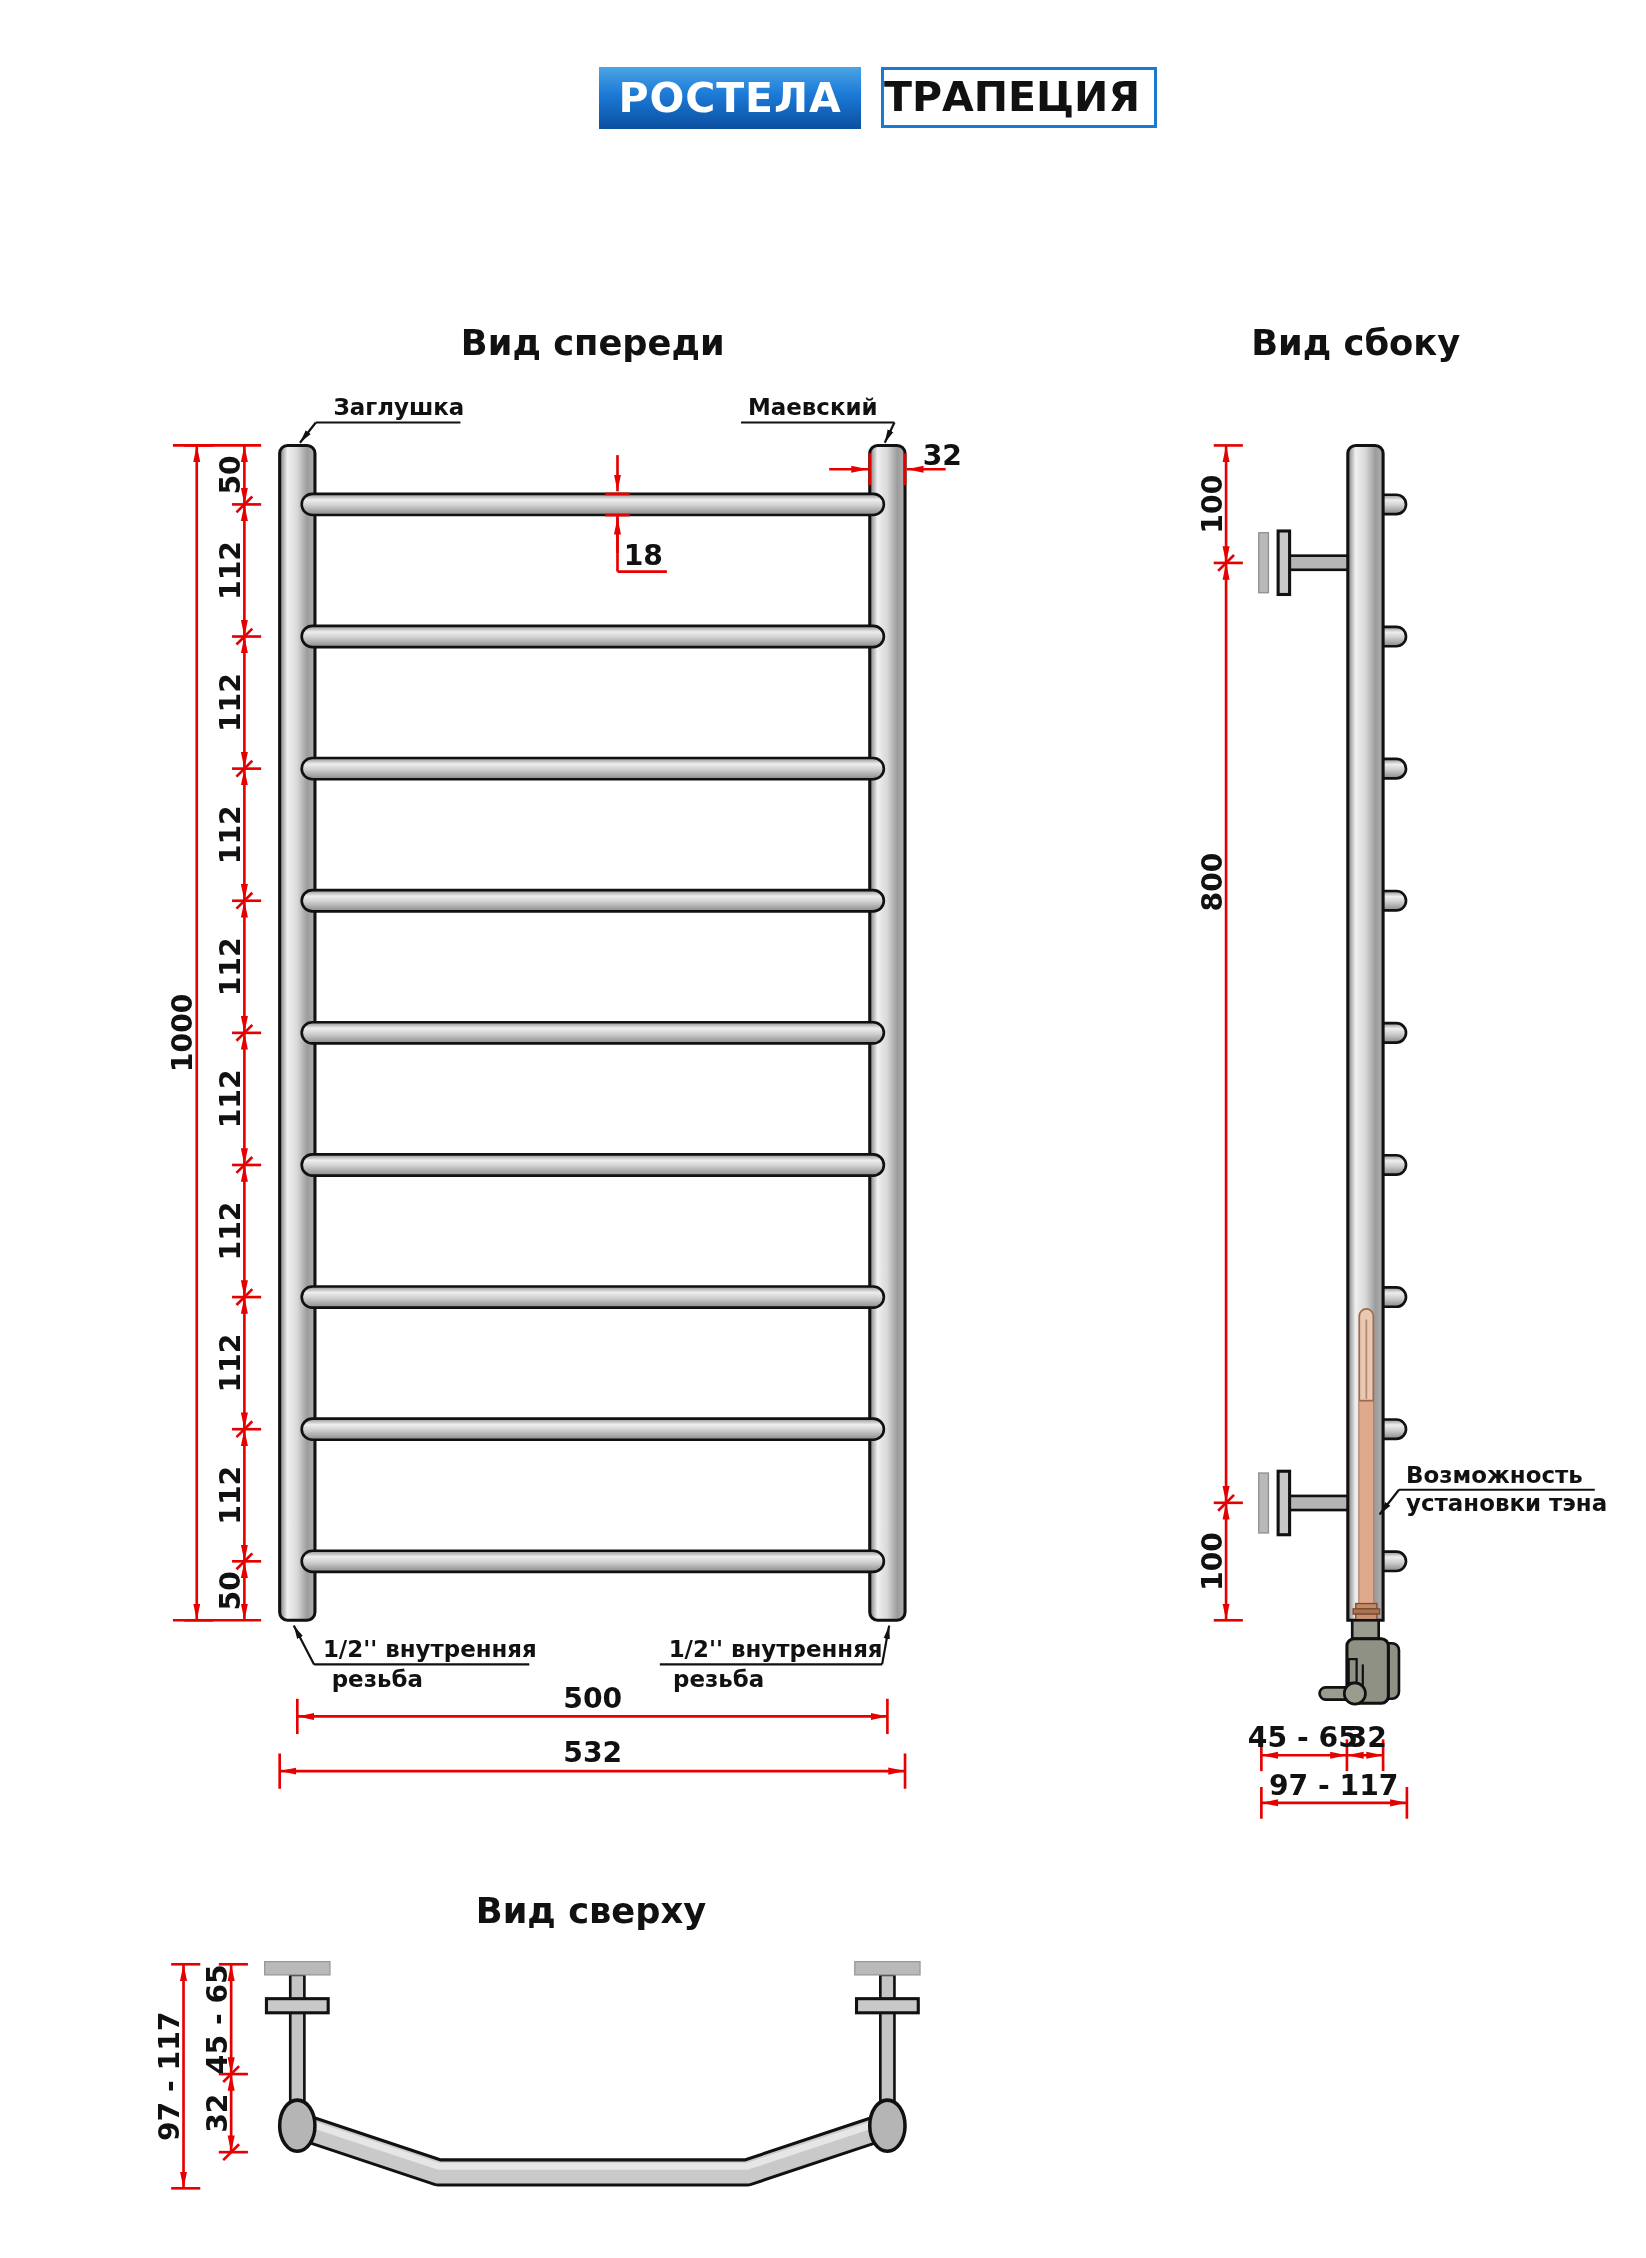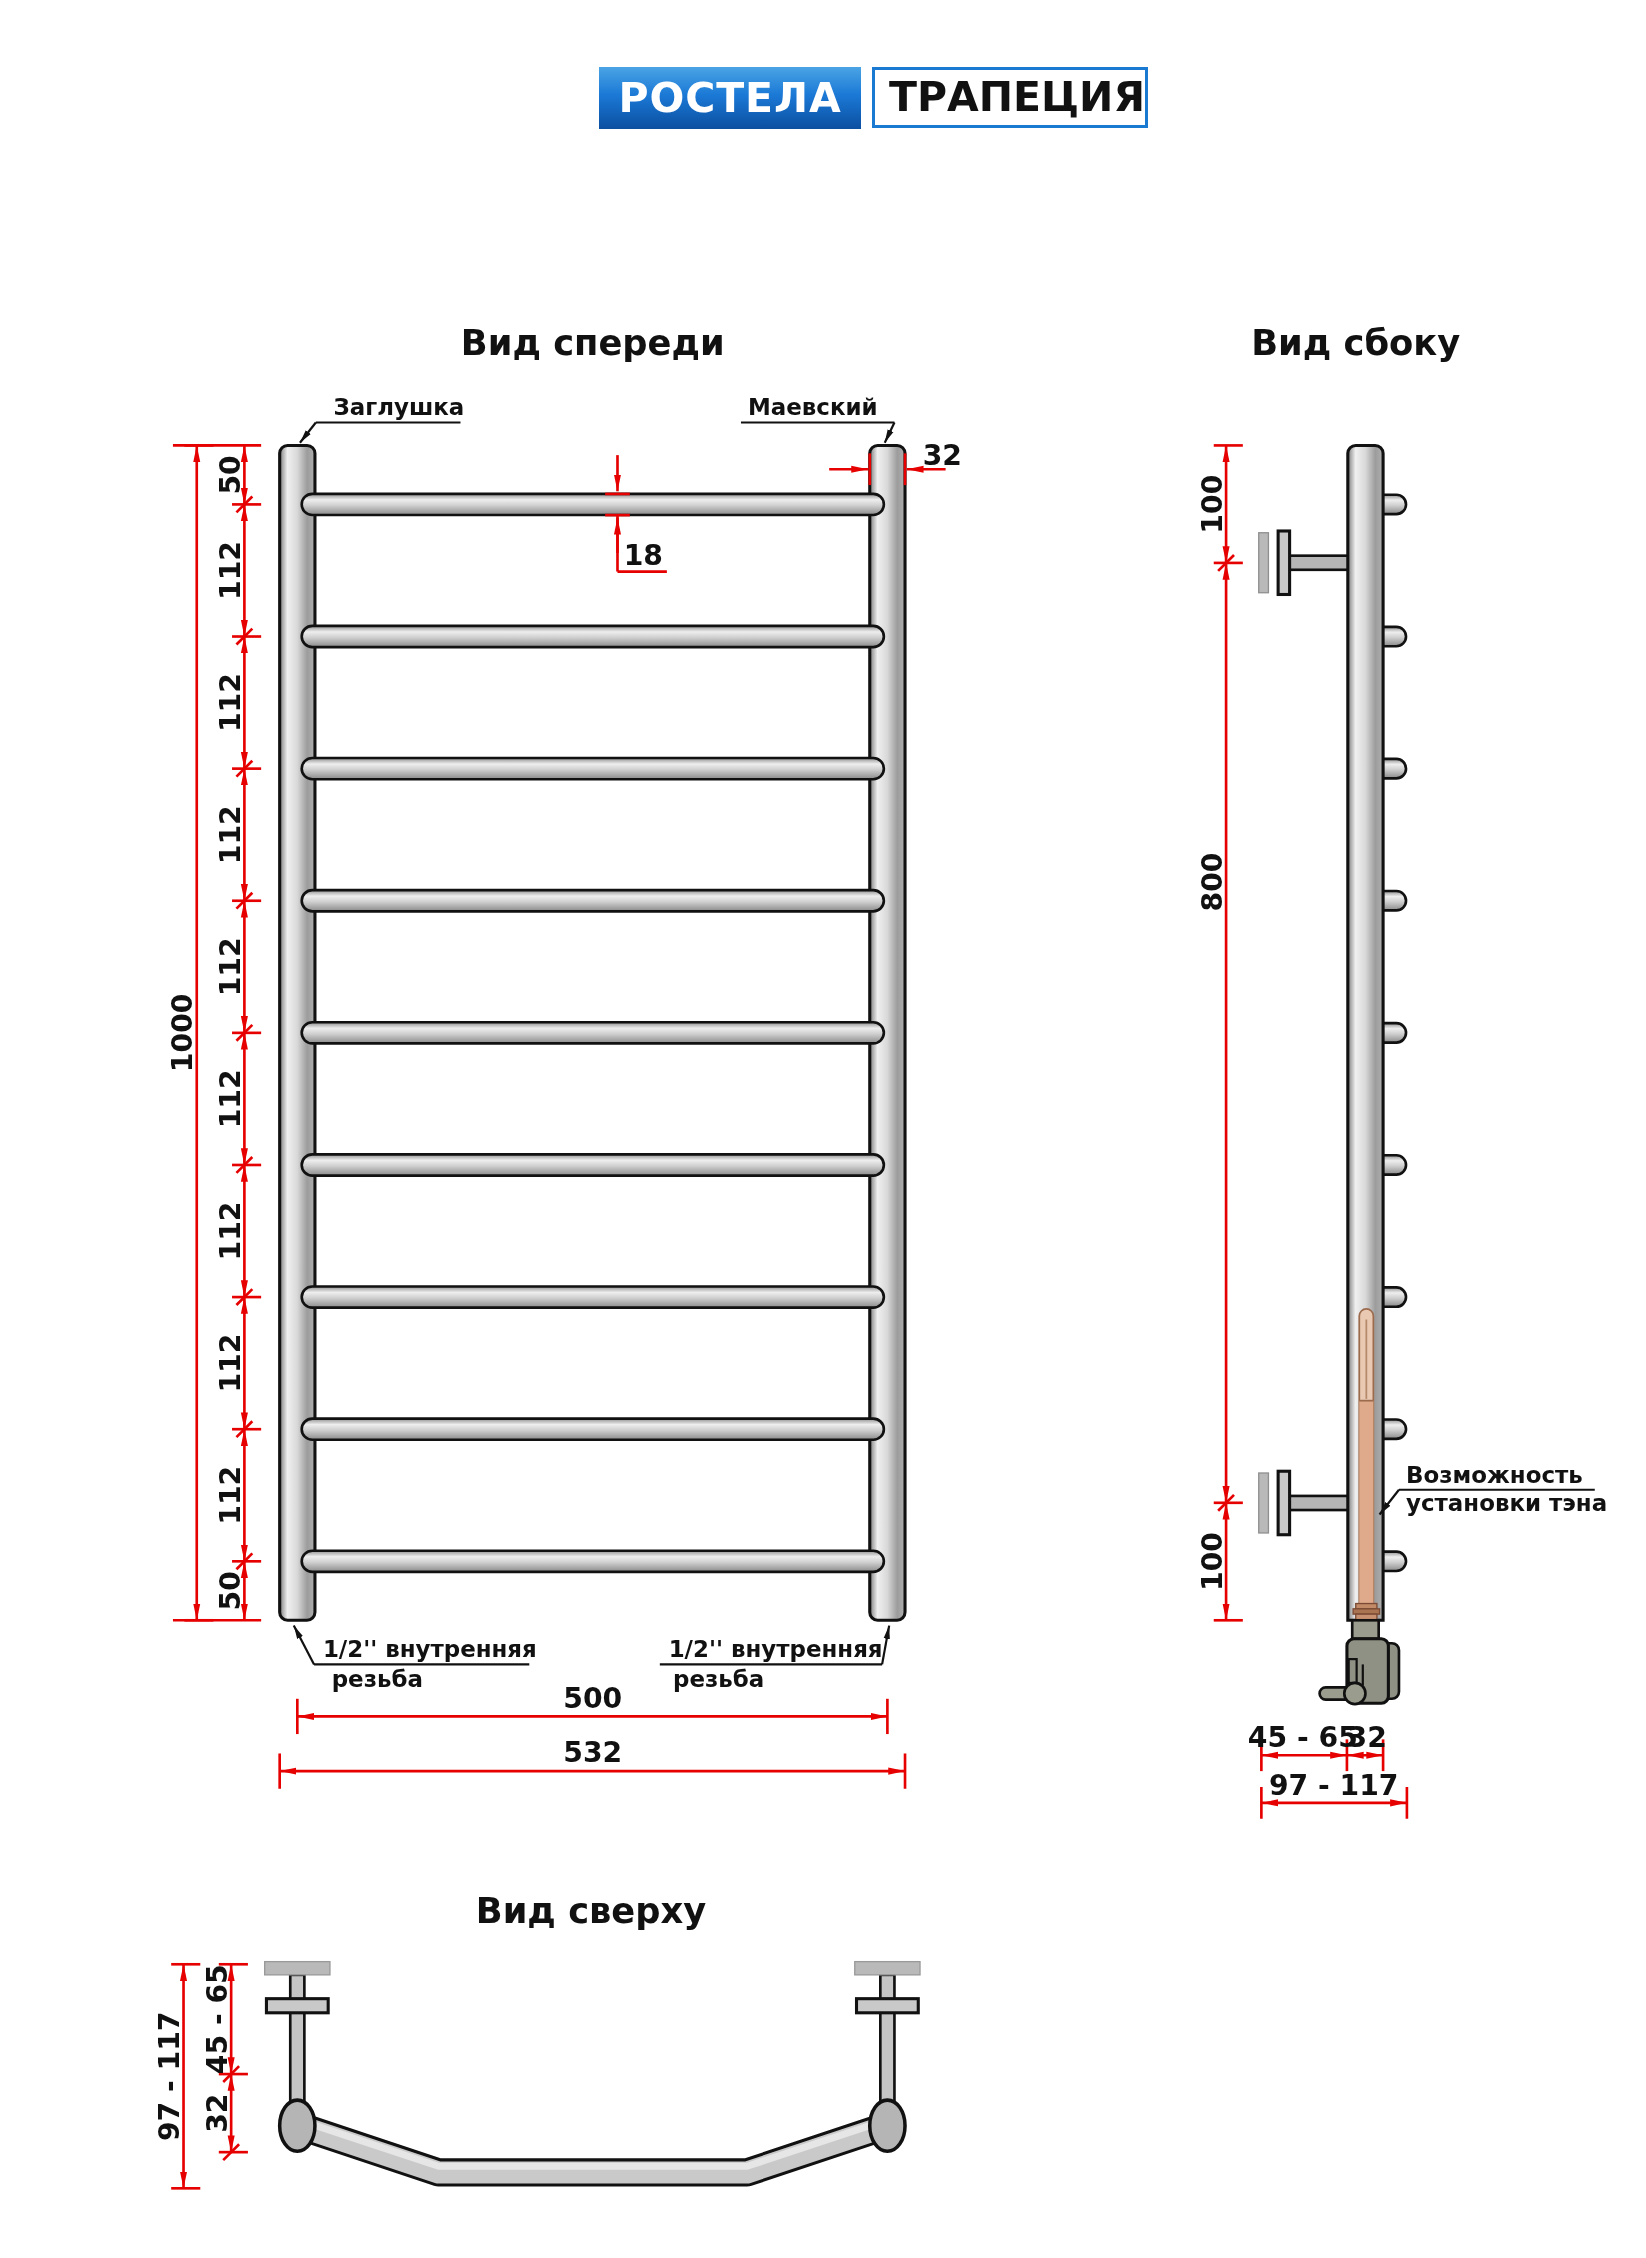--- a/index.html
+++ b/index.html
@@ -1,22 +1,22 @@
 <!DOCTYPE html>
 <html style="font-size:14px"><head>
 <meta charset="utf-8">
 <style>
   html,body{margin:0;padding:0;background:#fff;}
   #page{position:relative;width:1646px;height:2258px;background:#fff;overflow:hidden;
         font-family:"DejaVu Sans",sans-serif;}
-  .hdr{position:absolute;left:599px;top:67px;display:flex;gap:11px;}
+  .hdr{position:absolute;left:599px;top:67px;display:flex;gap:20px;}
   .brand{width:262px;height:62px;text-align:center;color:#fff;font-weight:700;font-size:41px;
          line-height:62px;letter-spacing:0.9px;
          background:linear-gradient(180deg,#4aa4e4 0%,#1b79d6 45%,#0b4fa0 100%);}
-  .series{width:270px;height:55px;text-align:right;color:#111;font-weight:700;font-size:41px;
+  .series{width:270px;height:55px;text-align:left;color:#111;font-weight:700;font-size:41px;
           line-height:55px;background:#fff;border:3.5px solid #1a7ad2;}
   .subtitle{position:absolute;left:423px;top:148px;width:882px;text-align:center;
             font-size:34px;font-weight:600;color:#111;}
   svg text{font-family:"DejaVu Sans",sans-serif;}
   .dim{stroke:#e60000;stroke-width:3;fill:none;}
   .blk{stroke:#111;stroke-width:2.5;fill:none;}
   .dimtxt{font-size:32px;font-weight:700;fill:#111;}
   .lbltxt{font-size:26px;font-weight:700;fill:#111;}
   .vtitle{font-size:40px;font-weight:700;fill:#111;}
 </style>

